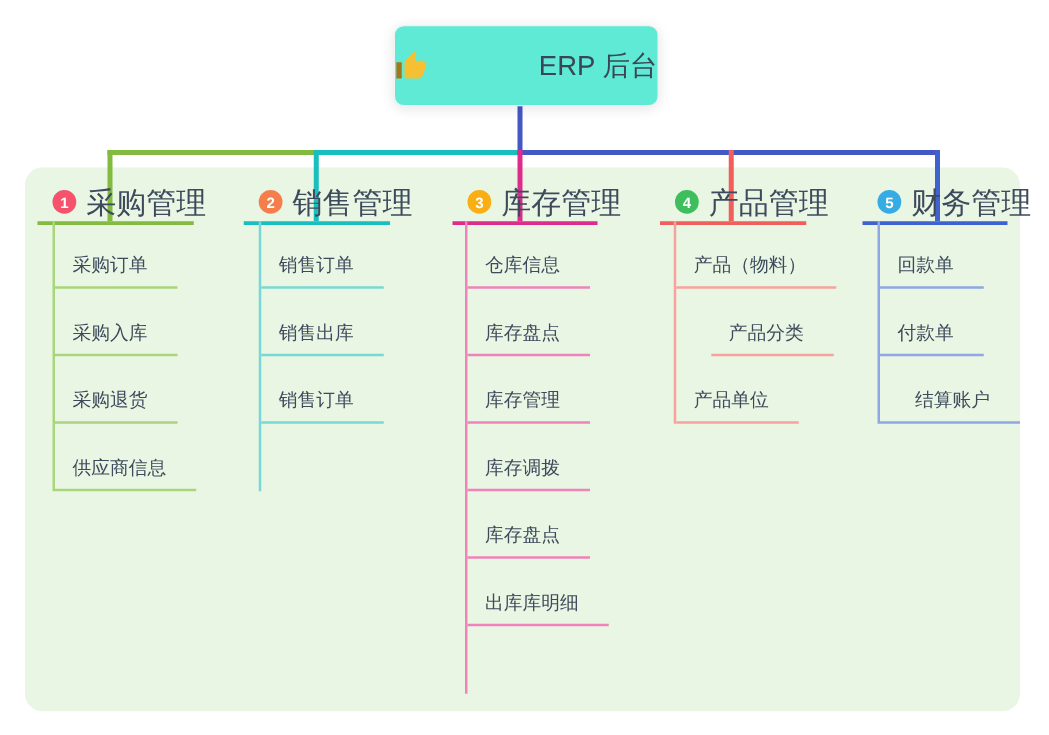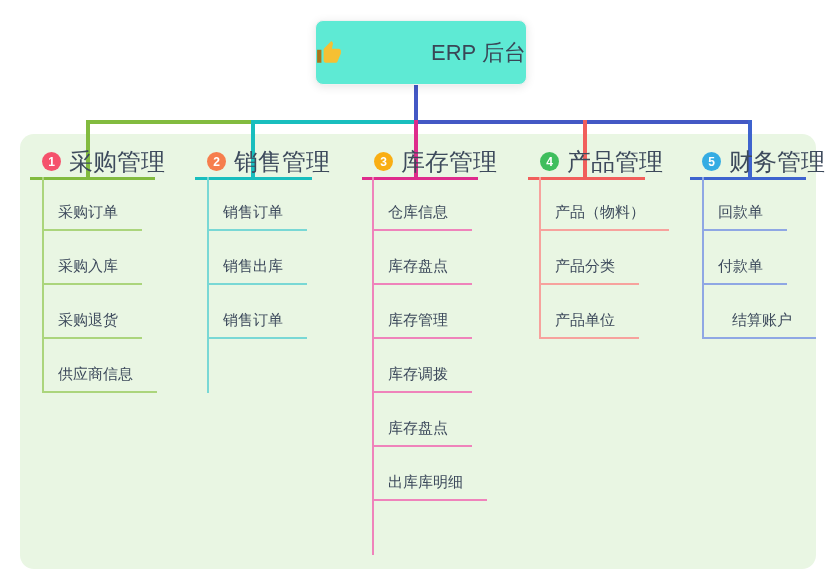--- a/index.html
+++ b/index.html
@@ -151,21 +151,21 @@
     <div class="branch-header" style="border-bottom: 3px solid rgb(241, 95, 92);">
       <span class="badge" style="background: rgb(63, 190, 93);">4</span>
       <span class="branch-title">产品管理</span>
     </div>
     <div class="children" style="left: 11px; top: 31px; border-left: 2px solid rgb(247, 162, 157); height: 162px;">
   <div class="child-row">
     <span class="child-label" style="border-bottom: 2px solid rgb(247, 162, 157);">产品（物料）</span>
   </div>
 
   <div class="child-row">
-    <span class="child-label" style="border-bottom: 2px solid rgb(247, 162, 157);">产品分类</span>
+    <span class="child-label" style="border-bottom: 2px solid rgb(247, 162, 157); margin-left: 28px;">产品分类</span>
   </div>
 
   <div class="child-row">
     <span class="child-label" style="border-bottom: 2px solid rgb(247, 162, 157);">产品单位</span>
   </div>
 </div>
   </div>
 
   <div class="branch" style="left: 690px; top: 146px; width: 116px;">
     <div class="branch-header" style="border-bottom: 3px solid rgb(62, 99, 206);">

